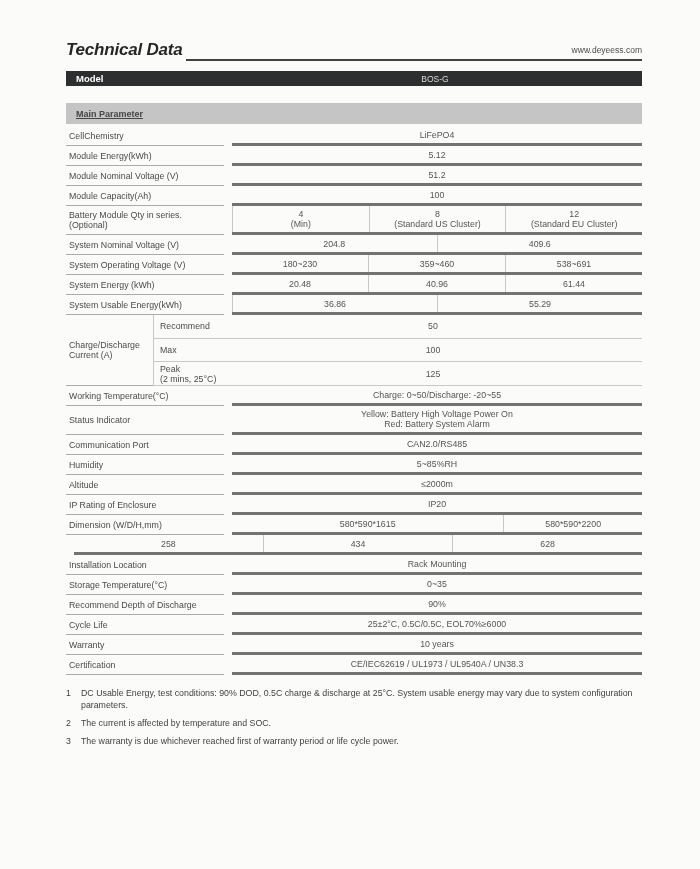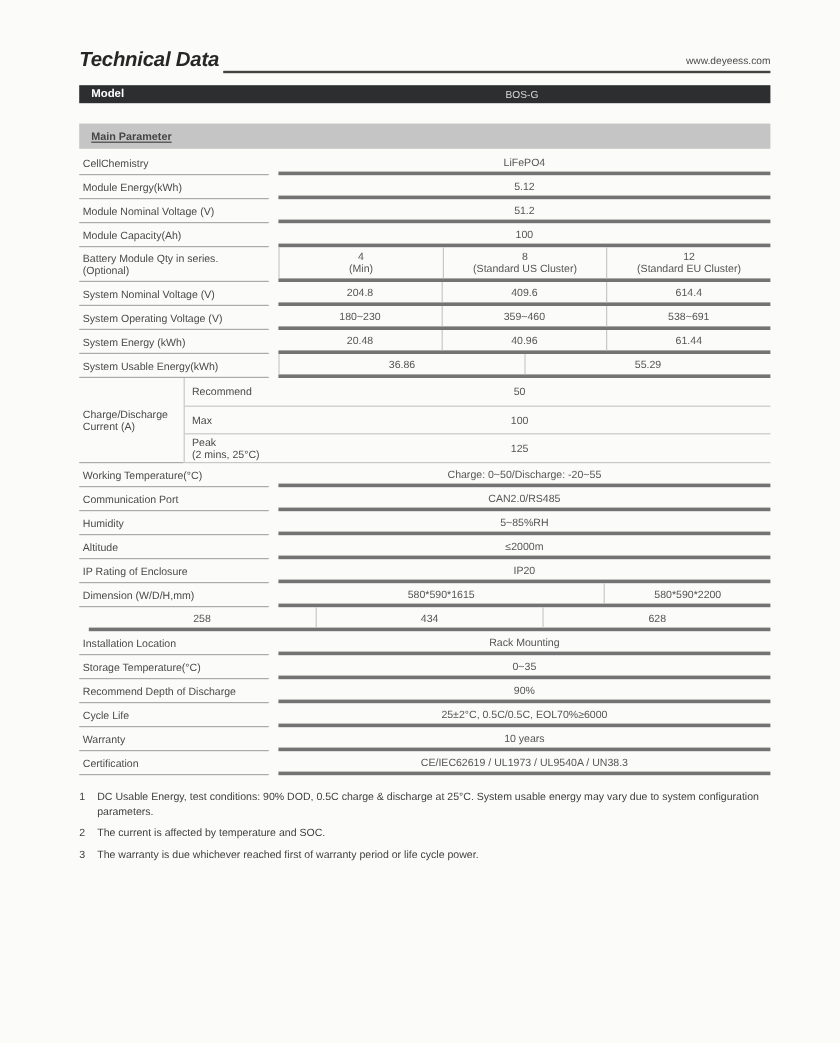--- a/index.html
+++ b/index.html
@@ -154,21 +154,20 @@
             <div class="vcell vdiv">12
 (Standard EU Cluster)</div>
           </div>
         </div>
         <div class="row triple">
           <div class="lbl">System Nominal Voltage (V)</div>
           <div class="gap"></div>
           <div class="vals">
             <div class="vcell">204.8</div>
             <div class="vcell vdiv">409.6</div>
-            <div class="vcell vdiv">614.4</div>
           </div>
         </div>
         <div class="row triple">
           <div class="lbl">System Operating Voltage (V)</div>
           <div class="gap"></div>
           <div class="vals">
             <div class="vcell">180~230</div>
             <div class="vcell vdiv">359~460</div>
             <div class="vcell vdiv">538~691</div>
           </div>
@@ -210,20 +209,28 @@
           </div>
         </div>
         <div class="row single">
           <div class="lbl">Working Temperature(°C)</div>
           <div class="gap"></div>
           <div class="vals">
             <div class="vcell">Charge: 0~50/Discharge: -20~55</div>
           </div>
         </div>
         <div class="row single">
+          <div class="lbl">Status Indicator</div>
+          <div class="gap"></div>
+          <div class="vals">
+            <div class="vcell">Yellow: Battery High Voltage Power On
+Red: Battery System Alarm</div>
+          </div>
+        </div>
+        <div class="row single">
           <div class="lbl">Communication Port</div>
           <div class="gap"></div>
           <div class="vals">
             <div class="vcell">CAN2.0/RS485</div>
           </div>
         </div>
         <div class="row single">
           <div class="lbl">Humidity</div>
           <div class="gap"></div>
           <div class="vals">

